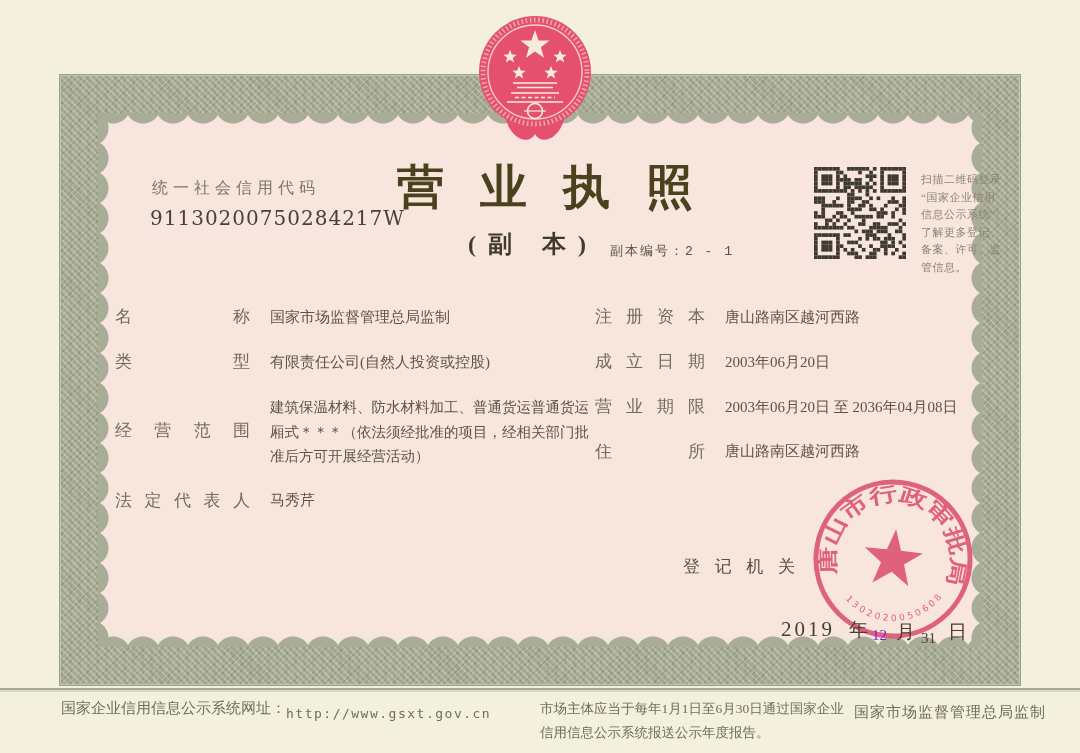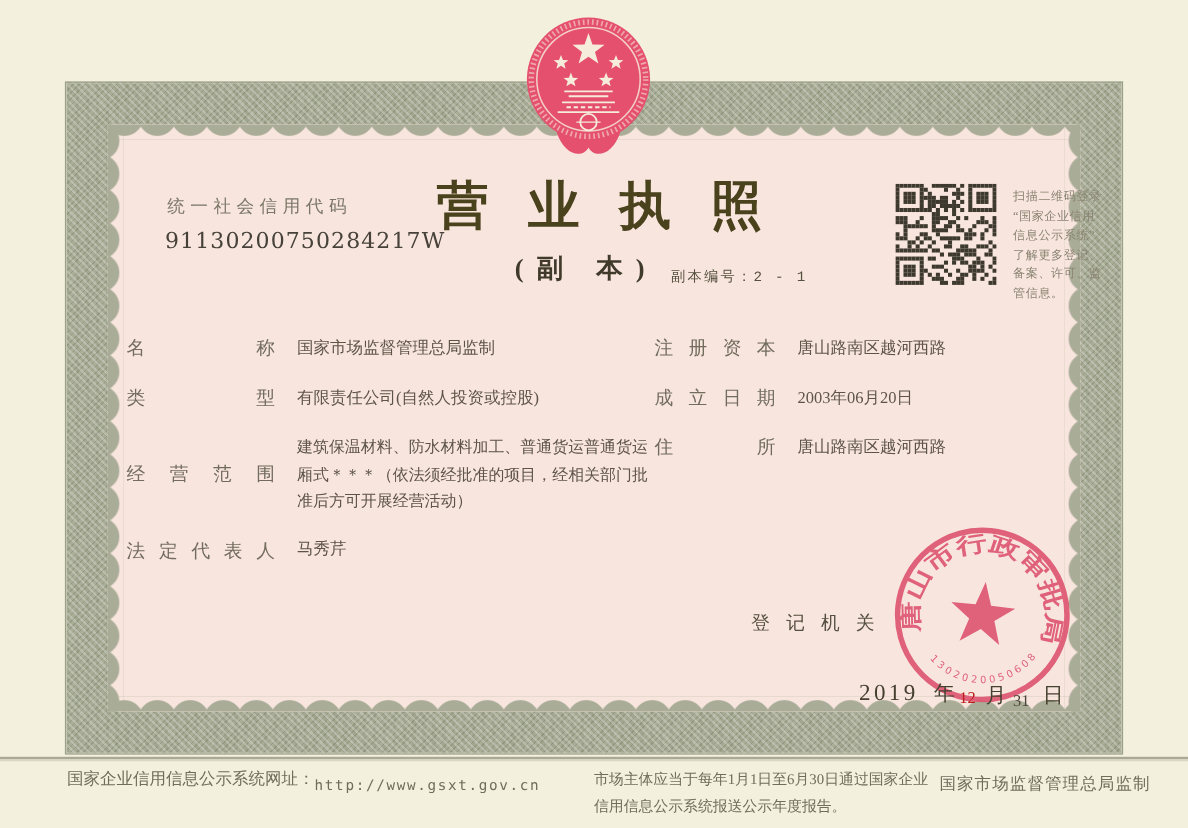--- a/index.html
+++ b/index.html
@@ -69,21 +69,21 @@
   .fvalue.scope{width:332px;font-size:14.5px;}
 
   
   .registrar{position:absolute;left:683px;top:555px;width:112px;font-size:17px;color:#55503f;
     text-align:justify;text-align-last:justify;text-justify:inter-character;}
   .seal{position:absolute;left:806px;top:472px;width:174px;height:174px;opacity:.92;}
   .date-row{position:absolute;left:0;top:0;width:1080px;height:753px;pointer-events:none;}
   .d{position:absolute;color:#45402f;}
   .d-year{left:781px;top:617px;font-size:21px;letter-spacing:3px;}
   .d-yu{left:849px;top:617px;font-size:19px;}
-  .d-month{left:872px;top:627px;font-size:15px;color:#b91c1c;}
+  .d-month{left:872px;top:627px;font-size:15px;color:#6d28d9;}
   .d-mu{left:896px;top:619px;font-size:19px;}
   .d-day{left:921px;top:630px;font-size:15px;color:#4c463a;}
   .d-du{left:948px;top:619px;font-size:19px;}
 
   
   .footer-line{position:absolute;left:0;top:688px;width:1080px;height:2px;background:#aaa996;
     box-shadow:0 2px 0 rgba(170,169,150,.35);}
   .footer{position:absolute;left:16px;top:0;width:1080px;height:753px;font-family:"Liberation Serif",serif;}
   .f-left{position:absolute;left:45px;top:699px;font-size:15px;color:#6f6d5b;white-space:nowrap;}
   .f-url{position:relative;top:5px;font-family:"DejaVu Sans Mono","Liberation Mono",monospace;
@@ -484,20 +484,24 @@
   <div class="col col-right">
     <div class="frow">
       <span class="flabel">注册资本</span>
       <span class="fvalue">唐山路南区越河西路</span>
     </div>
     <div class="frow">
       <span class="flabel">成立日期</span>
       <span class="fvalue">2003年06月20日</span>
     </div>
     <div class="frow">
+      <span class="flabel">营业期限</span>
+      <span class="fvalue">2003年06月20日 至 2036年04月08日</span>
+    </div>
+    <div class="frow">
       <span class="flabel">住所</span>
       <span class="fvalue">唐山路南区越河西路</span>
     </div>
   </div>
 
   <div class="registrar">登记机关</div>
 
   <div class="seal">
     <svg width="174" height="174" viewBox="0 0 174 174">
       <g transform="rotate(6 87 87)" fill="none">

